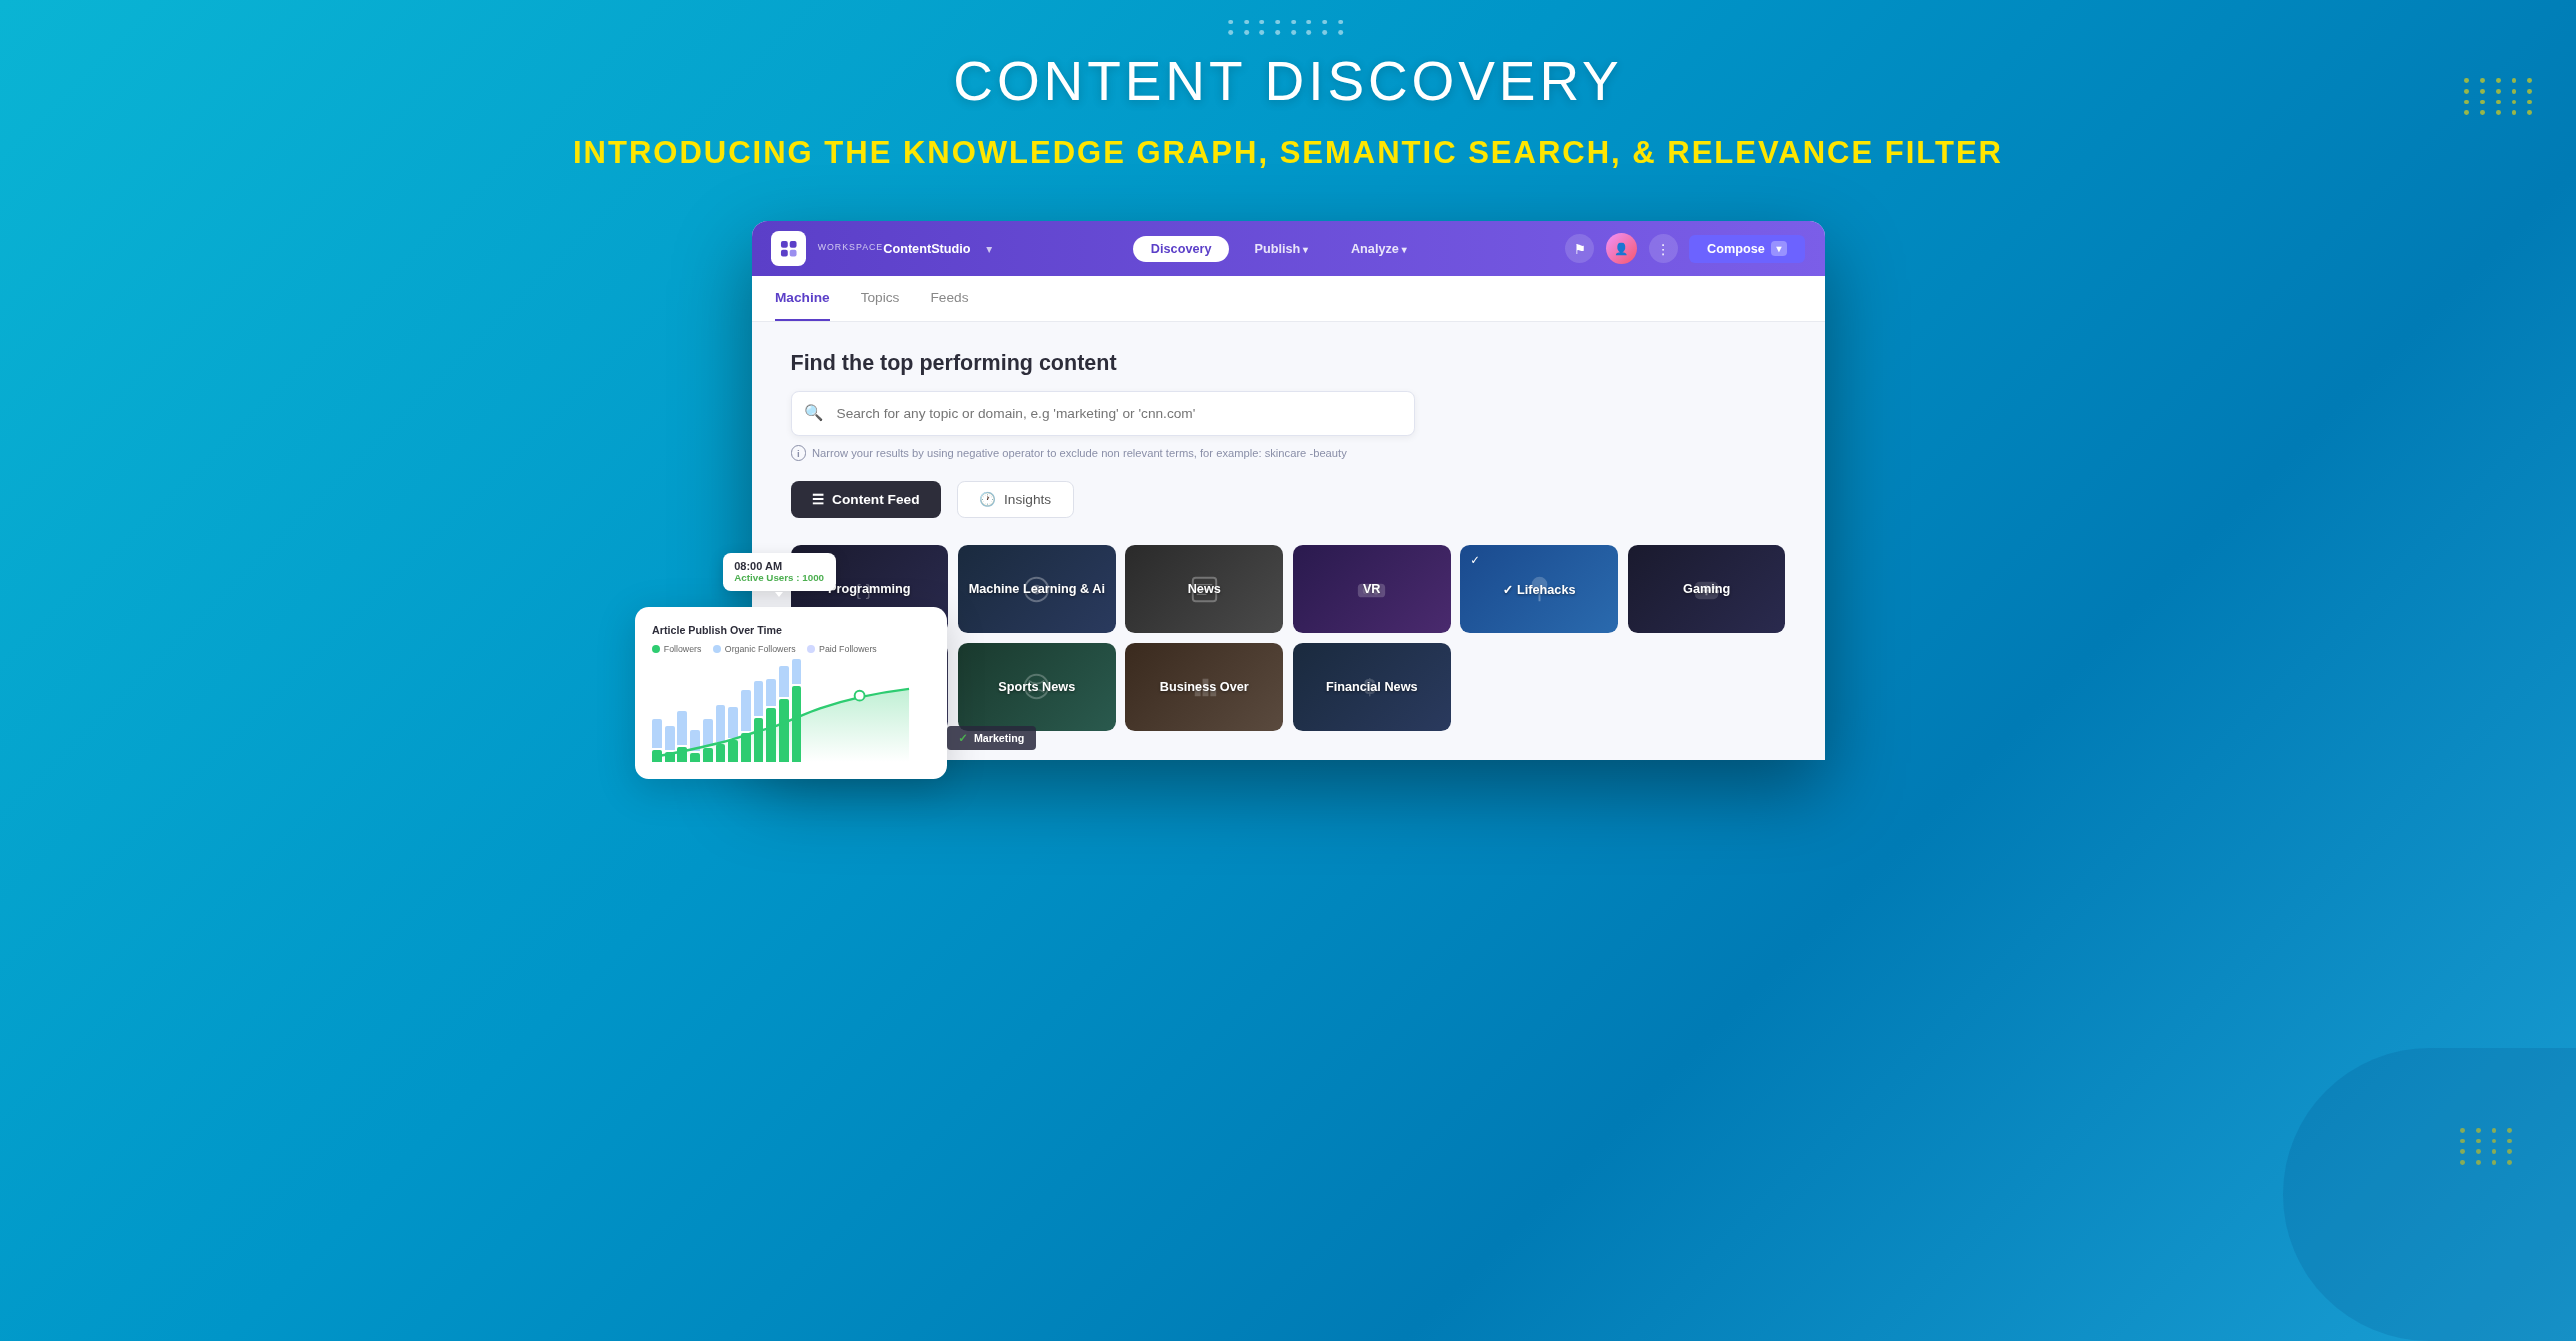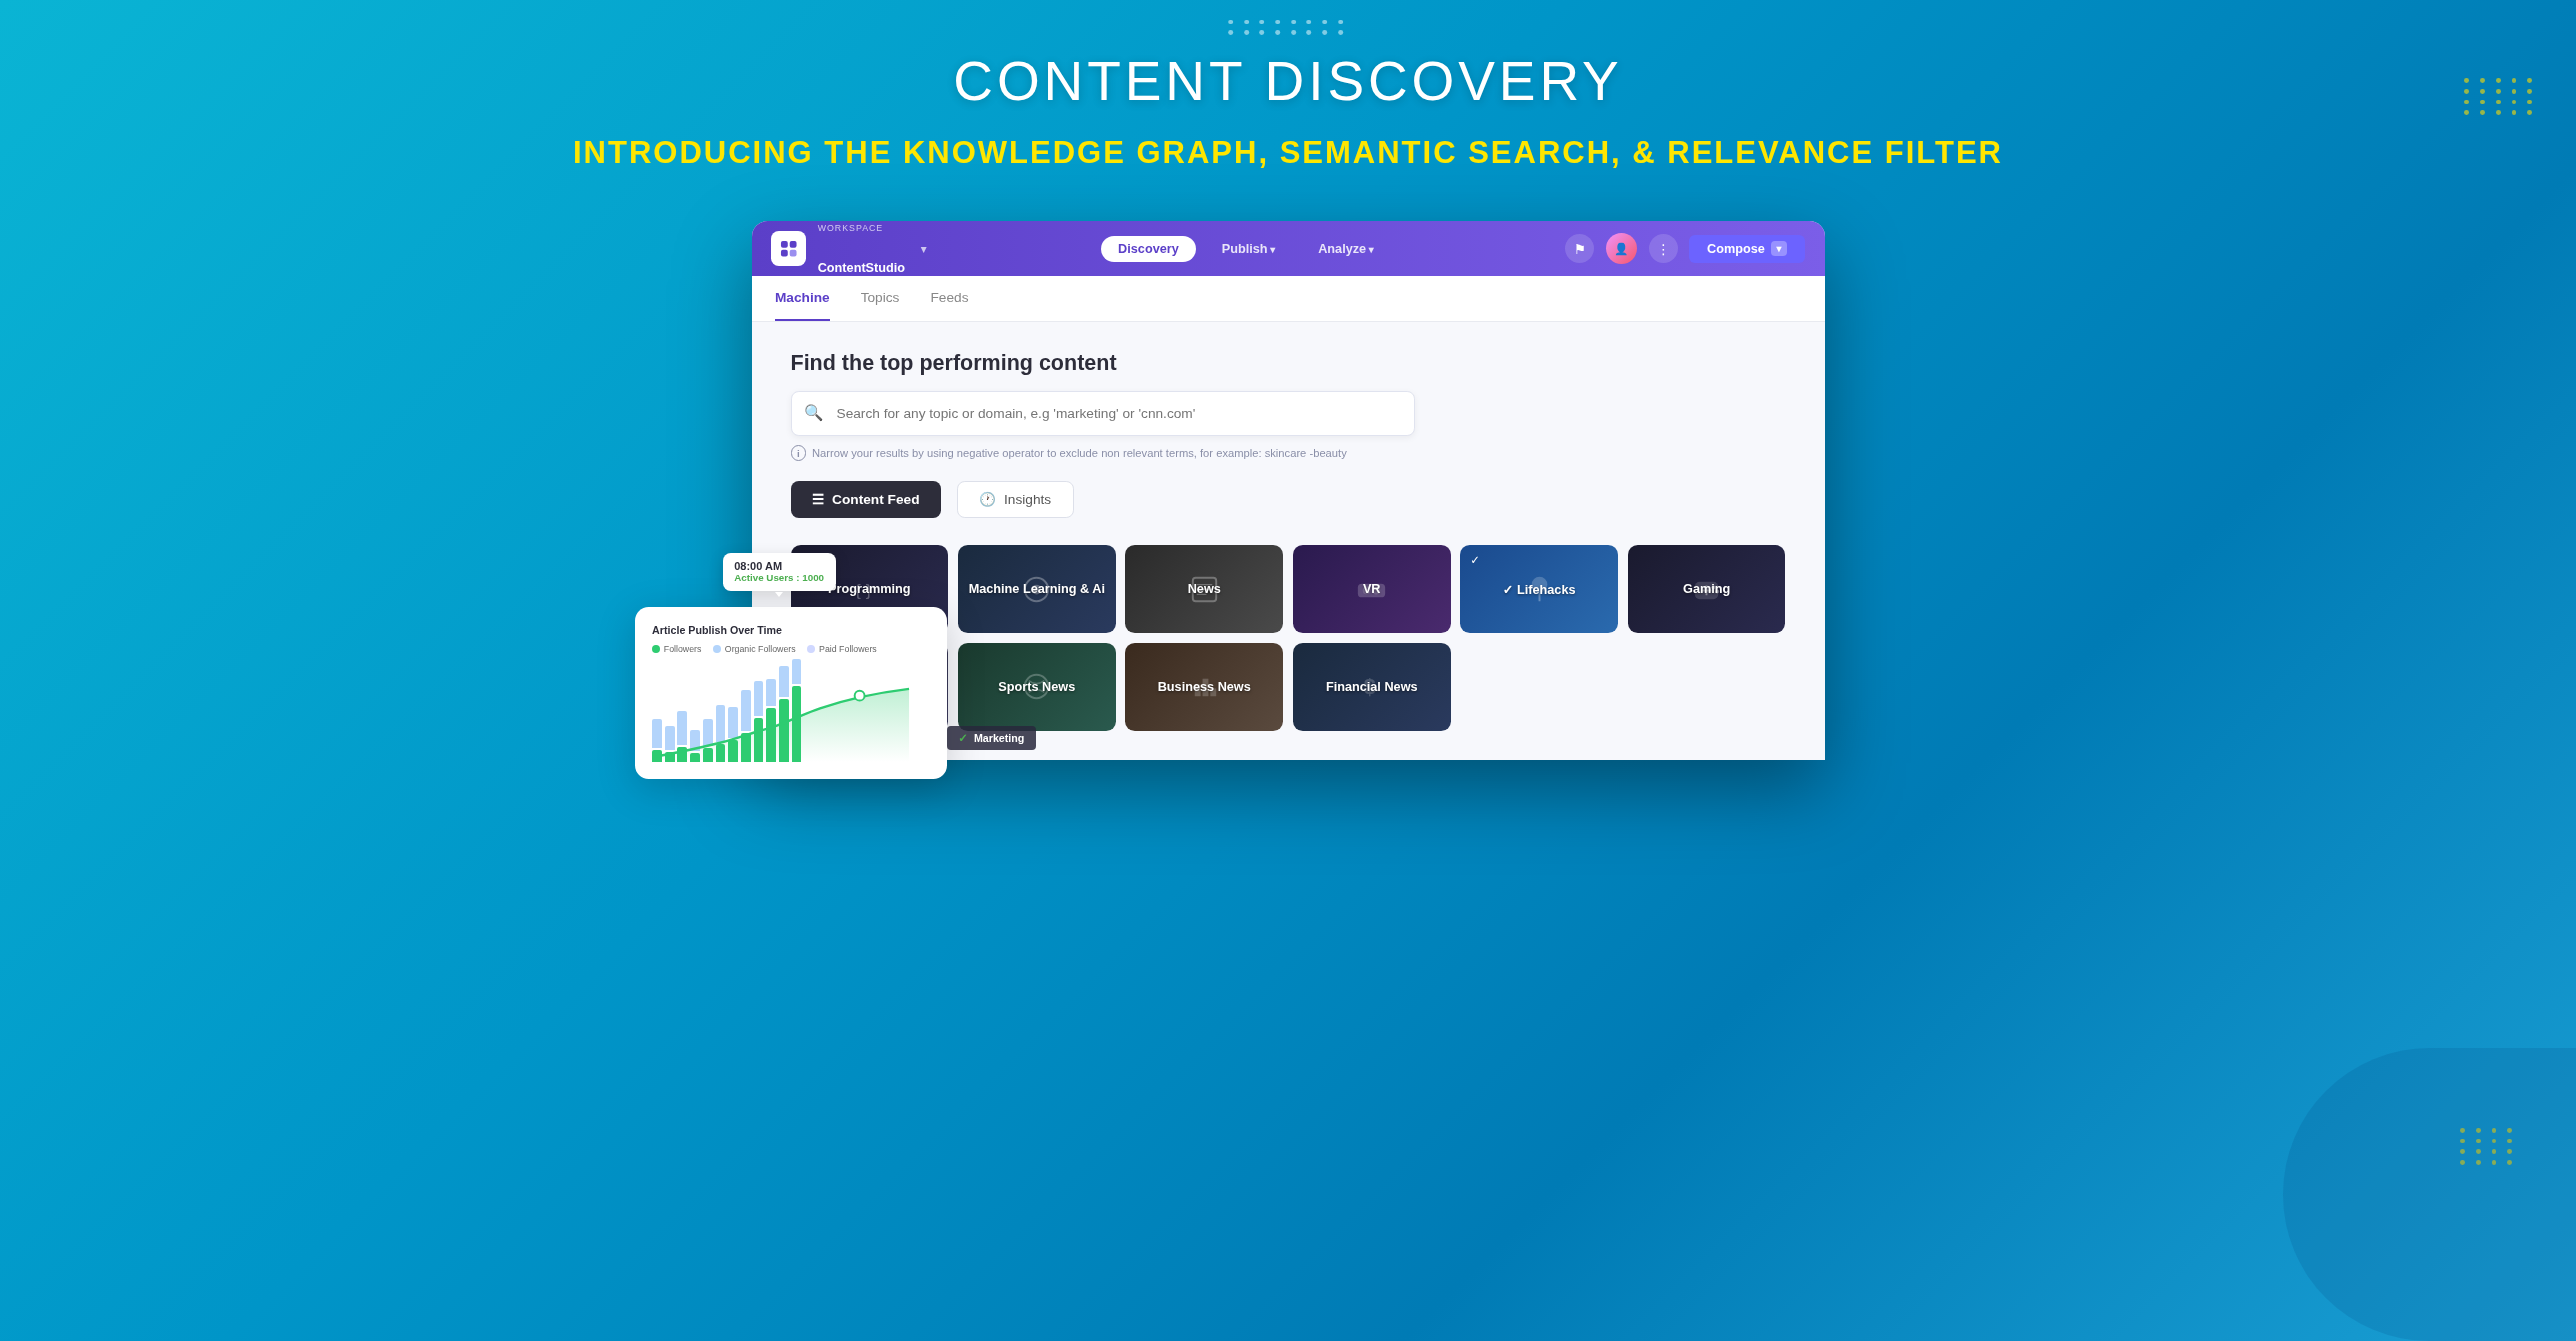--- a/index.html
+++ b/index.html
@@ -113,22 +113,21 @@
       border-radius: 7.8px;
       display: flex;
       align-items: center;
       justify-content: center;
       font-weight: 900;
       color: #5b3fc8;
       font-size: 17.6px;
     }
     .workspace-info {
       display: flex;
-      flex-direction: column;
-      gap: 28px;
+      flex-direction: row;
     }
     .workspace-label {
       font-size: 8.8px;
       color: rgba(255,255,255,0.7);
       letter-spacing: 1px;
       text-transform: uppercase;
     }
     .workspace-name {
       font-size: 12.7px;
       color: white;
@@ -835,21 +834,21 @@
         </div>
 
         <div class="topic-card">
           <div class="topic-card-bg" style="background: linear-gradient(135deg, #3a2a1e, #5a4a3e);">
             <svg width="39" height="39" viewBox="0 0 40 40">
                 <rect x="10" y="18" width="6" height="12" fill="rgba(255,255,255,0.2)"></rect>
                 <rect x="18" y="12" width="6" height="18" fill="rgba(255,255,255,0.2)"></rect>
                 <rect x="26" y="22" width="6" height="8" fill="rgba(255,255,255,0.2)"></rect>
               </svg>
           </div>
-          <div class="topic-card-label top-label">Business News</div>
+          <div class="topic-card-label top-label">Business Over</div>
         </div>
 
         <div class="topic-card">
           <div class="topic-card-bg" style="background: linear-gradient(135deg, #1a2a3e, #2a3a5e);">
             <svg width="39" height="39" viewBox="0 0 40 40">
                 <text x="12" y="28" font-size="22" fill="rgba(255,255,255,0.2)" font-weight="bold">$</text>
               </svg>
           </div>
           <div class="topic-card-label top-label">Financial News</div>
         </div>

